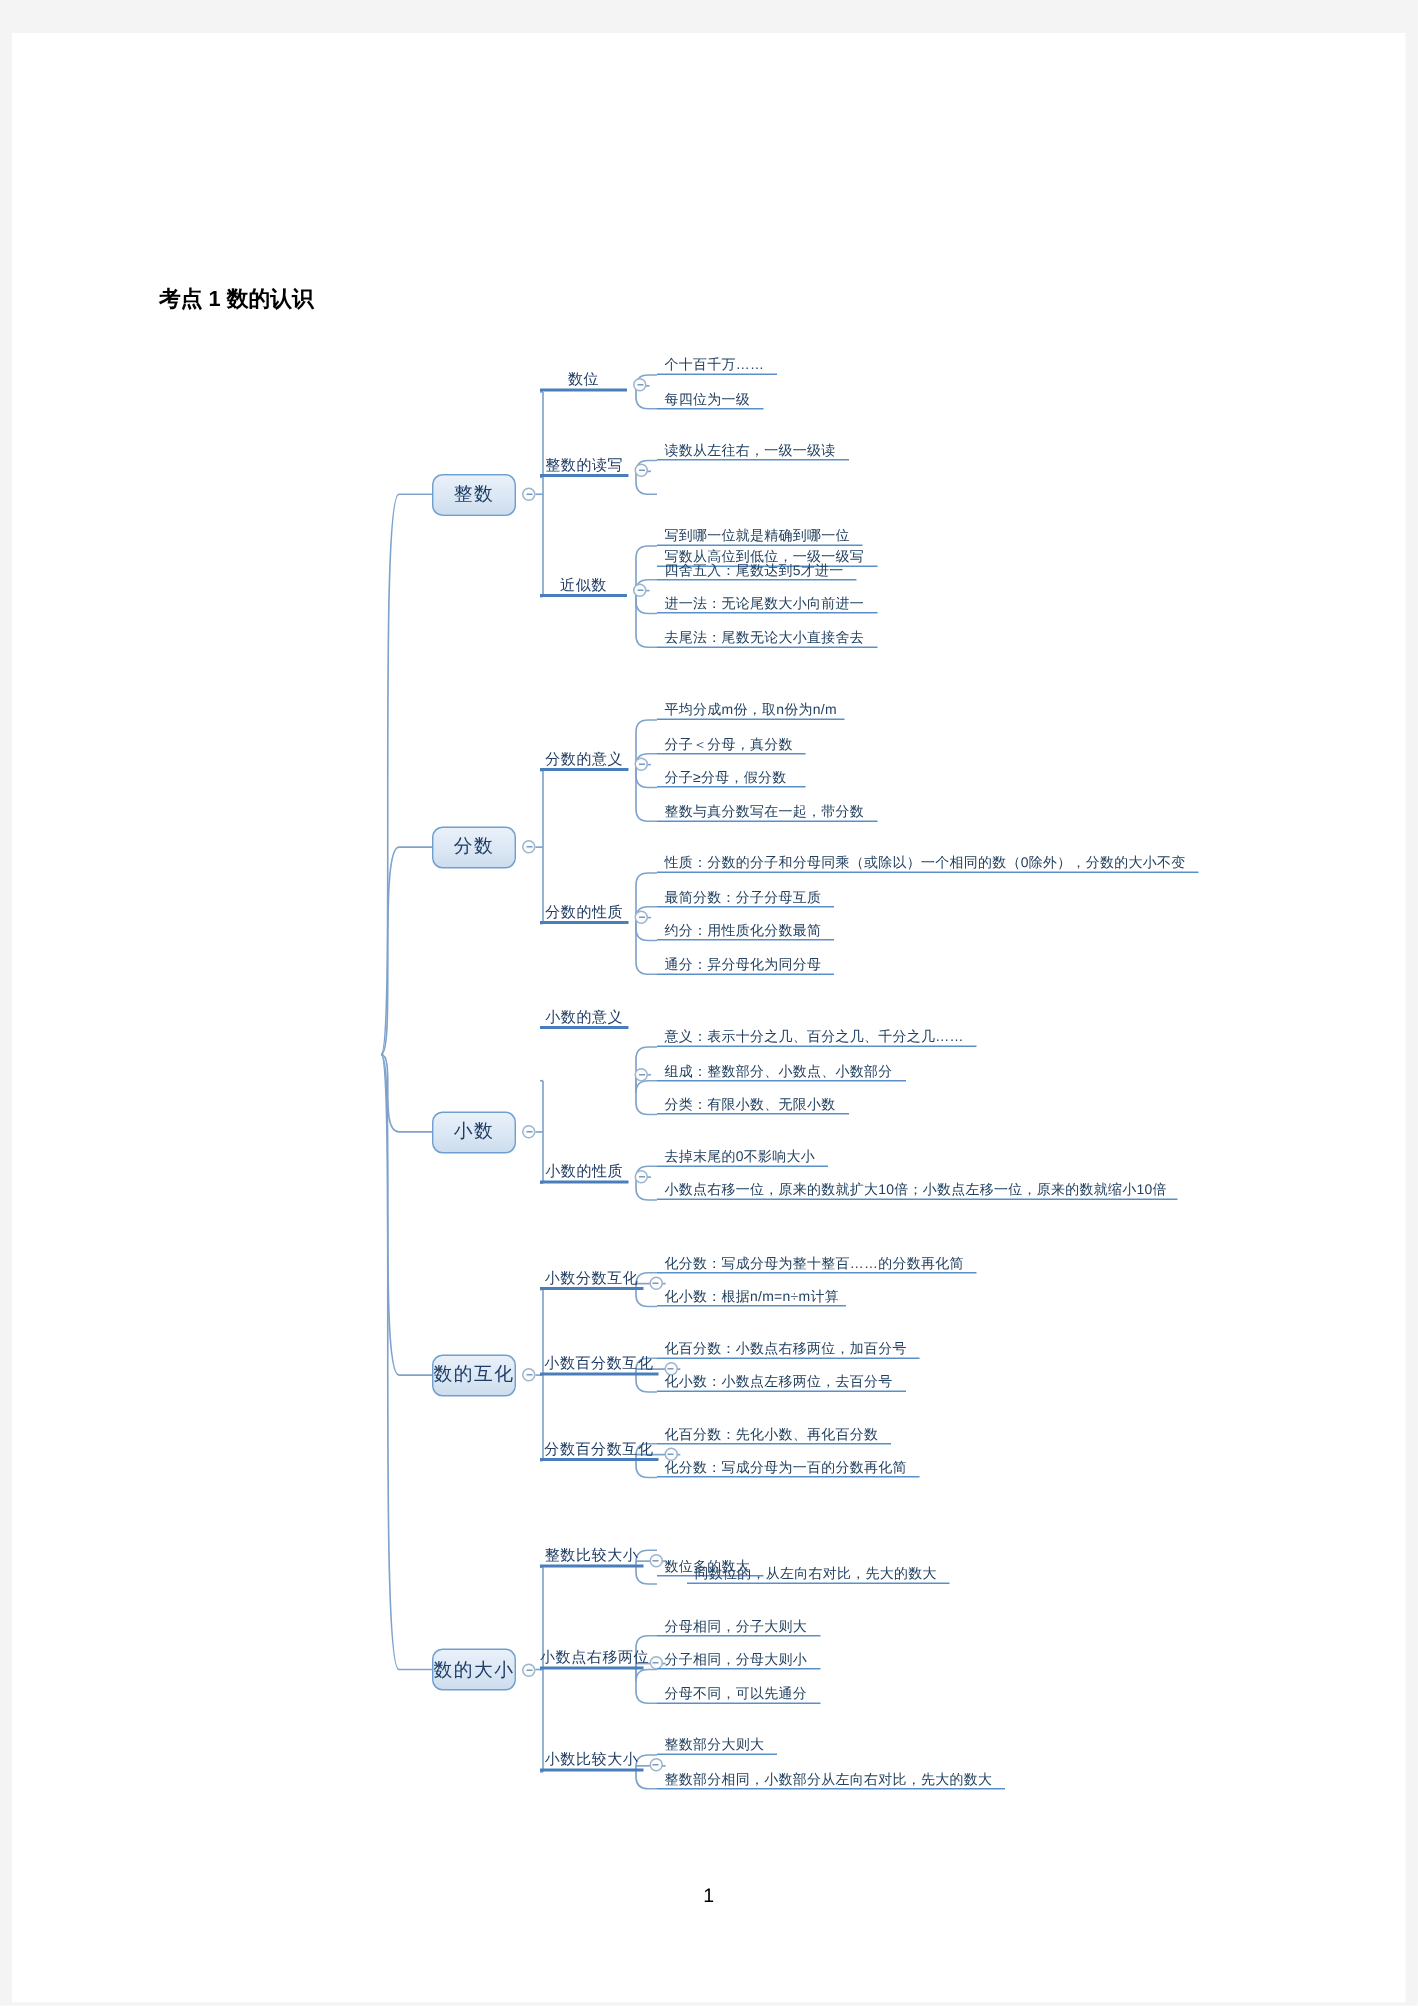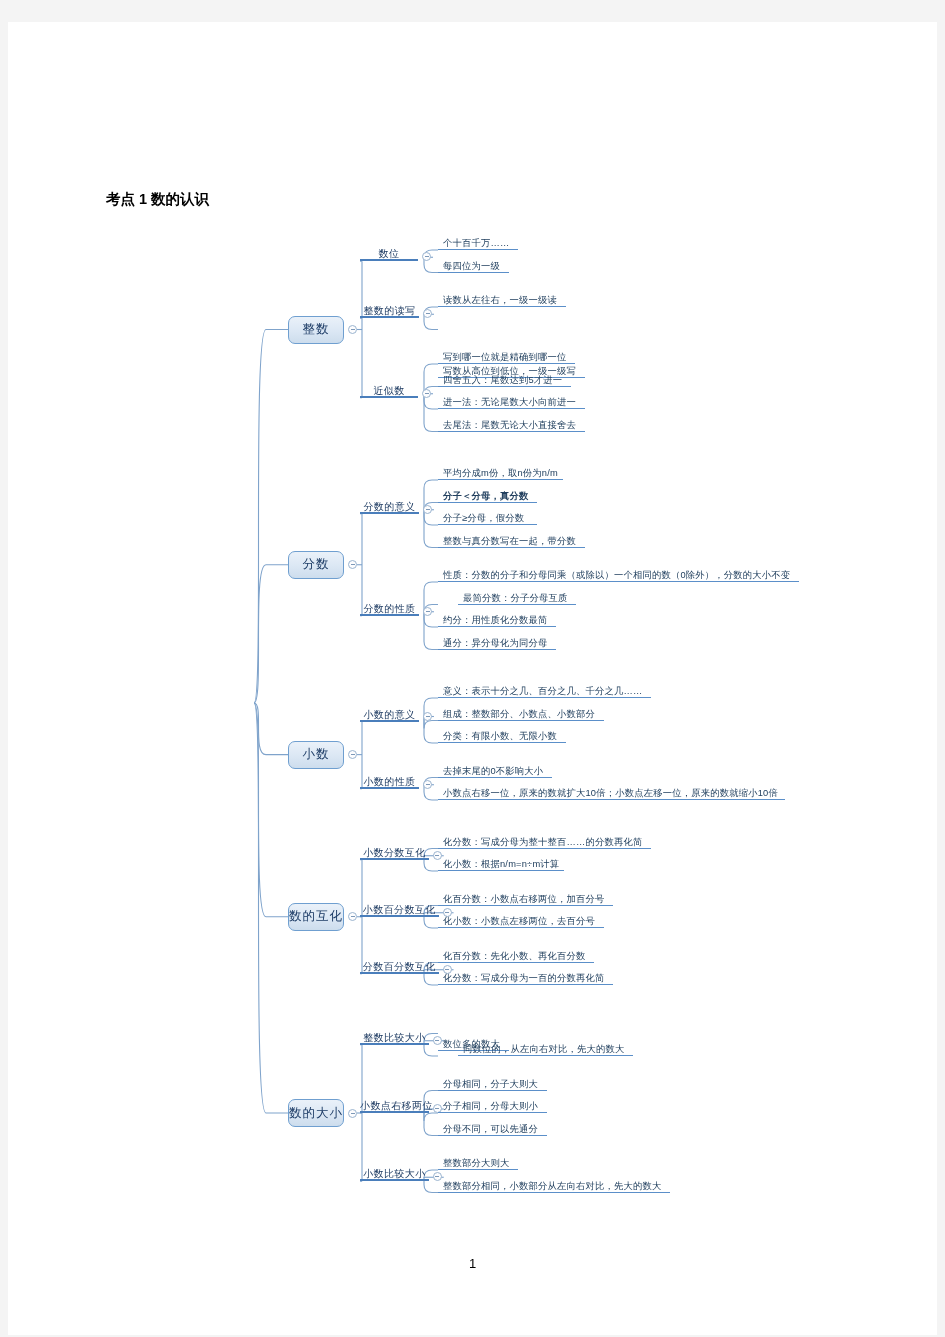--- a/index.html
+++ b/index.html
@@ -224,32 +224,32 @@
       <div class="toggle" style="left: 414px; top: 366.75px;"></div>
       <div class="node-leaf" style="left: 430px; top: 329px; width: 137.318px; height: 13px; line-height: 12px;">写到哪一位就是精确到哪一位</div>
       <div class="node-leaf" style="left: 430px; top: 351.5px; width: 132.947px; height: 13px; line-height: 12px;">四舍五入：尾数达到5才进一</div>
       <div class="node-leaf" style="left: 430px; top: 374px; width: 146.804px; height: 13px; line-height: 12px;">进一法：无论尾数大小向前进一</div>
       <div class="node-leaf" style="left: 430px; top: 396.5px; width: 146.804px; height: 13px; line-height: 12px;">去尾法：尾数无论大小直接舍去</div>
       <div class="node-l2" style="left: 280px; top: 528.75px; width: 56px; height: 28px;">分数</div>
       <div class="toggle" style="left: 340px; top: 538.25px;"></div>
       <div class="node-l3" style="left: 352px; top: 478.75px; width: 58.96px; height: 13px; line-height: 12px;">分数的意义</div>
       <div class="toggle" style="left: 414.96px; top: 482.75px;"></div>
       <div class="node-leaf" style="left: 430px; top: 445px; width: 124.949px; height: 13px; line-height: 12px;">平均分成m份，取n份为n/m</div>
-      <div class="node-leaf" style="left: 430px; top: 467.5px; width: 99.374px; height: 13px; line-height: 12px; font-weight: bold;">分子＜分母，真分数</div>
+      <div class="node-leaf" style="left: 430px; top: 467.5px; width: 99.374px; height: 13px; line-height: 12px;">分子＜分母，真分数</div>
       <div class="node-leaf" style="left: 430px; top: 490px; width: 99.374px; height: 13px; line-height: 12px;">分子≥分母，假分数</div>
       <div class="node-leaf" style="left: 430px; top: 512.5px; width: 146.804px; height: 13px; line-height: 12px;">整数与真分数写在一起，带分数</div>
       <div class="node-l3" style="left: 352px; top: 580.75px; width: 58.96px; height: 13px; line-height: 12px;">分数的性质</div>
       <div class="toggle" style="left: 414.96px; top: 584.75px;"></div>
       <div class="node-leaf" style="left: 430px; top: 547px; width: 360.611px; height: 13px; line-height: 12px;">性质：分数的分子和分母同乘（或除以）一个相同的数（0除外），分数的大小不变</div>
-      <div class="node-leaf" style="left: 430px; top: 569.5px; width: 118.346px; height: 13px; line-height: 12px; margin-left: 20px;">最简分数：分子分母互质</div>
+      <div class="node-leaf" style="left: 430px; top: 569.5px; width: 118.346px; height: 13px; line-height: 12px;">最简分数：分子分母互质</div>
       <div class="node-leaf" style="left: 430px; top: 592px; width: 118.346px; height: 13px; line-height: 12px;">约分：用性质化分数最简</div>
       <div class="node-leaf" style="left: 430px; top: 614.5px; width: 118.346px; height: 13px; line-height: 12px;">通分：异分母化为同分母</div>
       <div class="node-l2" style="left: 280px; top: 718.625px; width: 56px; height: 28px;">小数</div>
       <div class="toggle" style="left: 340px; top: 728.125px;"></div>
-      <div class="node-l3" style="left: 352px; top: 687px; width: 58.96px; height: 13px; line-height: 12px; font-family: Liberation Serif, serif;">小数的意义</div>
+      <div class="node-l3" style="left: 352px; top: 651px; width: 58.96px; height: 13px; line-height: 12px; font-family: Liberation Serif, serif;">小数的意义</div>
       <div class="toggle" style="left: 414.96px; top: 689.5px;"></div>
       <div class="node-leaf" style="left: 430px; top: 663px; width: 213.206px; height: 13px; line-height: 12px;">意义：表示十分之几、百分之几、千分之几……</div>
       <div class="node-leaf" style="left: 430px; top: 685.5px; width: 165.776px; height: 13px; line-height: 12px;">组成：整数部分、小数点、小数部分</div>
       <div class="node-leaf" style="left: 430px; top: 708px; width: 127.832px; height: 13px; line-height: 12px;">分类：有限小数、无限小数</div>
       <div class="node-l3" style="left: 352px; top: 753.75px; width: 58.96px; height: 13px; line-height: 12px;">小数的性质</div>
       <div class="toggle" style="left: 414.96px; top: 757.75px;"></div>
       <div class="node-leaf" style="left: 430px; top: 742.5px; width: 113.975px; height: 13px; line-height: 12px;">去掉末尾的0不影响大小</div>
       <div class="node-leaf" style="left: 430px; top: 765px; width: 347.498px; height: 13px; line-height: 12px;">小数点右移一位，原来的数就扩大10倍；小数点左移一位，原来的数就缩小10倍</div>
       <div class="node-l2" style="left: 280px; top: 880.75px; width: 56px; height: 28px;">数的互化</div>
       <div class="toggle" style="left: 340px; top: 890.25px;"></div>

